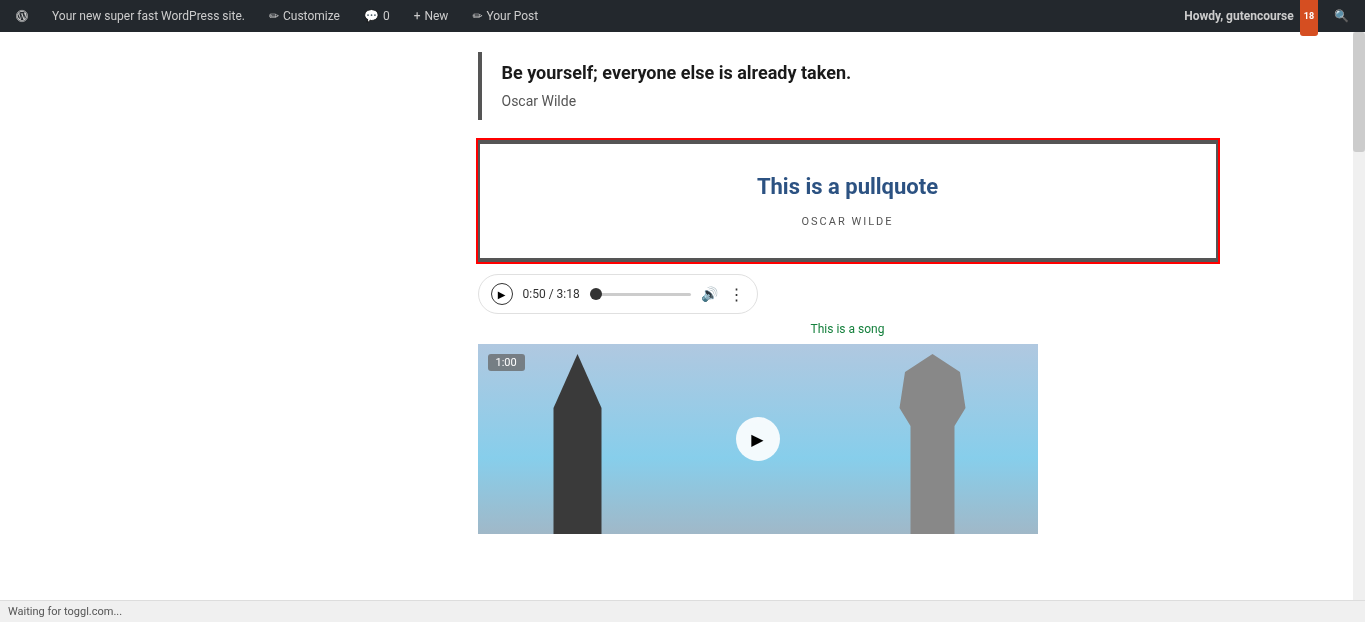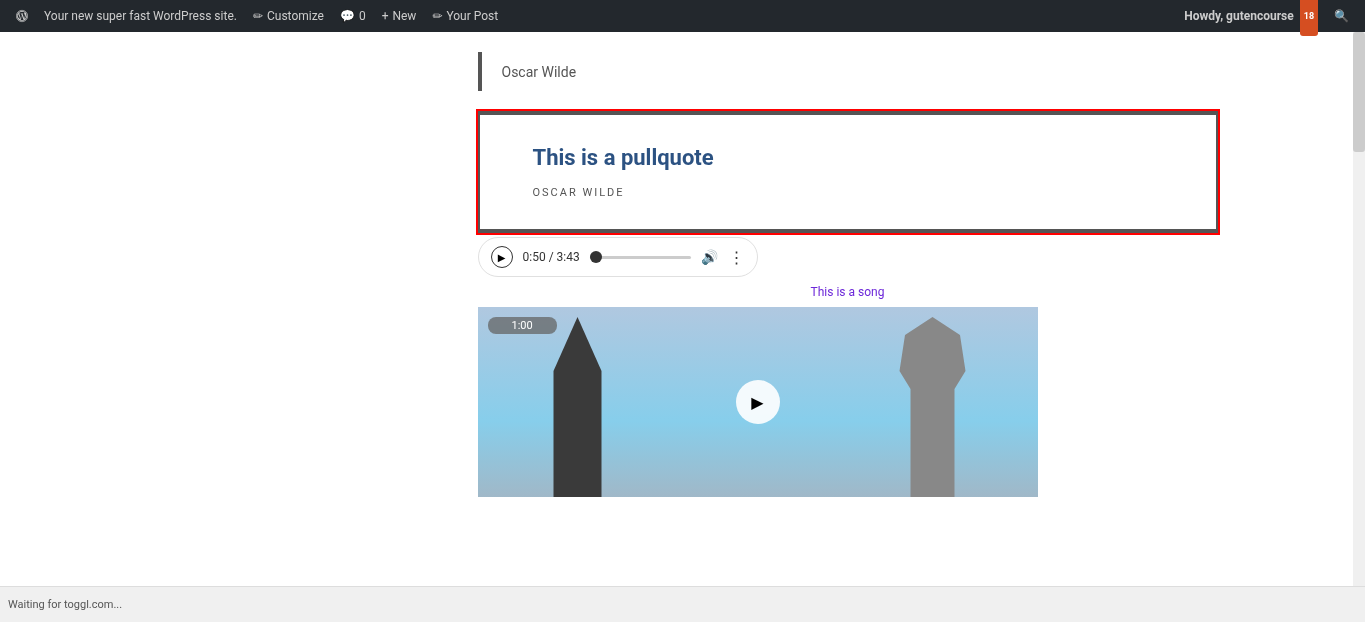--- a/index.html
+++ b/index.html
@@ -8,21 +8,21 @@
     
     #wpadminbar {
       position: fixed;
       top: 0; left: 0; right: 0;
       height: 32px;
       background: #23282d;
       display: flex;
       align-items: center;
       z-index: 9999;
       padding: 0 8px;
-      gap: 0;
+      gap: 8px;
     }
     .adminbar-item {
       display: flex;
       align-items: center;
       color: #ccc;
       font-size: 12px;
       padding: 0 8px;
       height: 32px;
       cursor: pointer;
       white-space: nowrap;
@@ -85,22 +85,22 @@
       color: #555;
       font-style: normal;
     }
 
     
     .pullquote-block {
       border: 2px solid #555;
       border-top: 4px solid #555;
       border-bottom: 4px solid #555;
       padding: 30px 53px;
-      margin: 0 0 4px 0;
-      text-align: left;
+      margin: 0 0 12px 0;
+      text-align: center;
       outline: 2px solid red;
     }
     .pullquote-block .pullquote-text {
       font-size: 22px;
       font-weight: bold;
       color: #2c5282;
       margin-bottom: 16px;
     }
     .pullquote-block .pullquote-cite {
       font-size: 11px;
@@ -161,42 +161,42 @@
     }
     .more-btn {
       font-size: 16px;
       cursor: pointer;
       color: #333;
     }
 
     
     .song-caption {
       font-size: 12px;
-      color: #6d28d9;
+      color: #15803d;
       text-align: center;
       margin-bottom: 8px;
     }
 
     
     .video-block {
       position: relative;
       width: 560px;
       height: 190px;
       background: #87CEEB;
       overflow: hidden;
     }
     .video-duration {
       position: absolute;
       top: 10px;
       left: 10px;
       background: rgba(100,100,100,0.75);
       color: #fff;
       font-size: 11px;
-      padding: 2px 24px;
-      border-radius: 8px;
+      padding: 2px 8px;
+      border-radius: 3px;
     }
     .video-play-btn {
       position: absolute;
       top: 50%;
       left: 50%;
       transform: translate(-50%, -50%);
       width: 44px;
       height: 44px;
       background: rgba(255,255,255,0.9);
       border-radius: 50%;
@@ -224,21 +224,21 @@
       background: #ccc;
       border-radius: 3px;
     }
 
     
     .status-bar {
       position: fixed;
       bottom: 0;
       left: 0;
       right: 0;
-      height: 36px;
+      height: 22px;
       background: #f0f0f0;
       display: flex;
       align-items: center;
       padding: 0 8px;
       font-size: 11px;
       color: #555;
       border-top: 1px solid #ddd;
     }
 
     
@@ -304,34 +304,35 @@
     <div class="adminbar-item">
       <span>🔍</span>
     </div>
   </div>
 </div>
 
 <div class="main-content">
   <div class="content-area">
 
     <div class="blockquote-block">
+      <p>Be yourself; everyone else is already taken.</p>
       <cite>Oscar Wilde</cite>
     </div>
 
     <div class="pullquote-block">
       <div class="pullquote-text">This is a pullquote</div>
       <div class="pullquote-cite">OSCAR WILDE</div>
     </div>
 
     <div class="audio-player">
       <div class="play-btn">▶</div>
       <span class="time-display">
         <span>0:50</span>
         <span> / </span>
-        <span>3:43</span>
+        <span>3:18</span>
       </span>
       <div class="progress-bar">
         <div class="progress-thumb"></div>
       </div>
       <span class="volume-btn">🔊</span>
       <span class="more-btn">⋮</span>
     </div>
 
     <div class="song-caption">This is a song</div>
 

